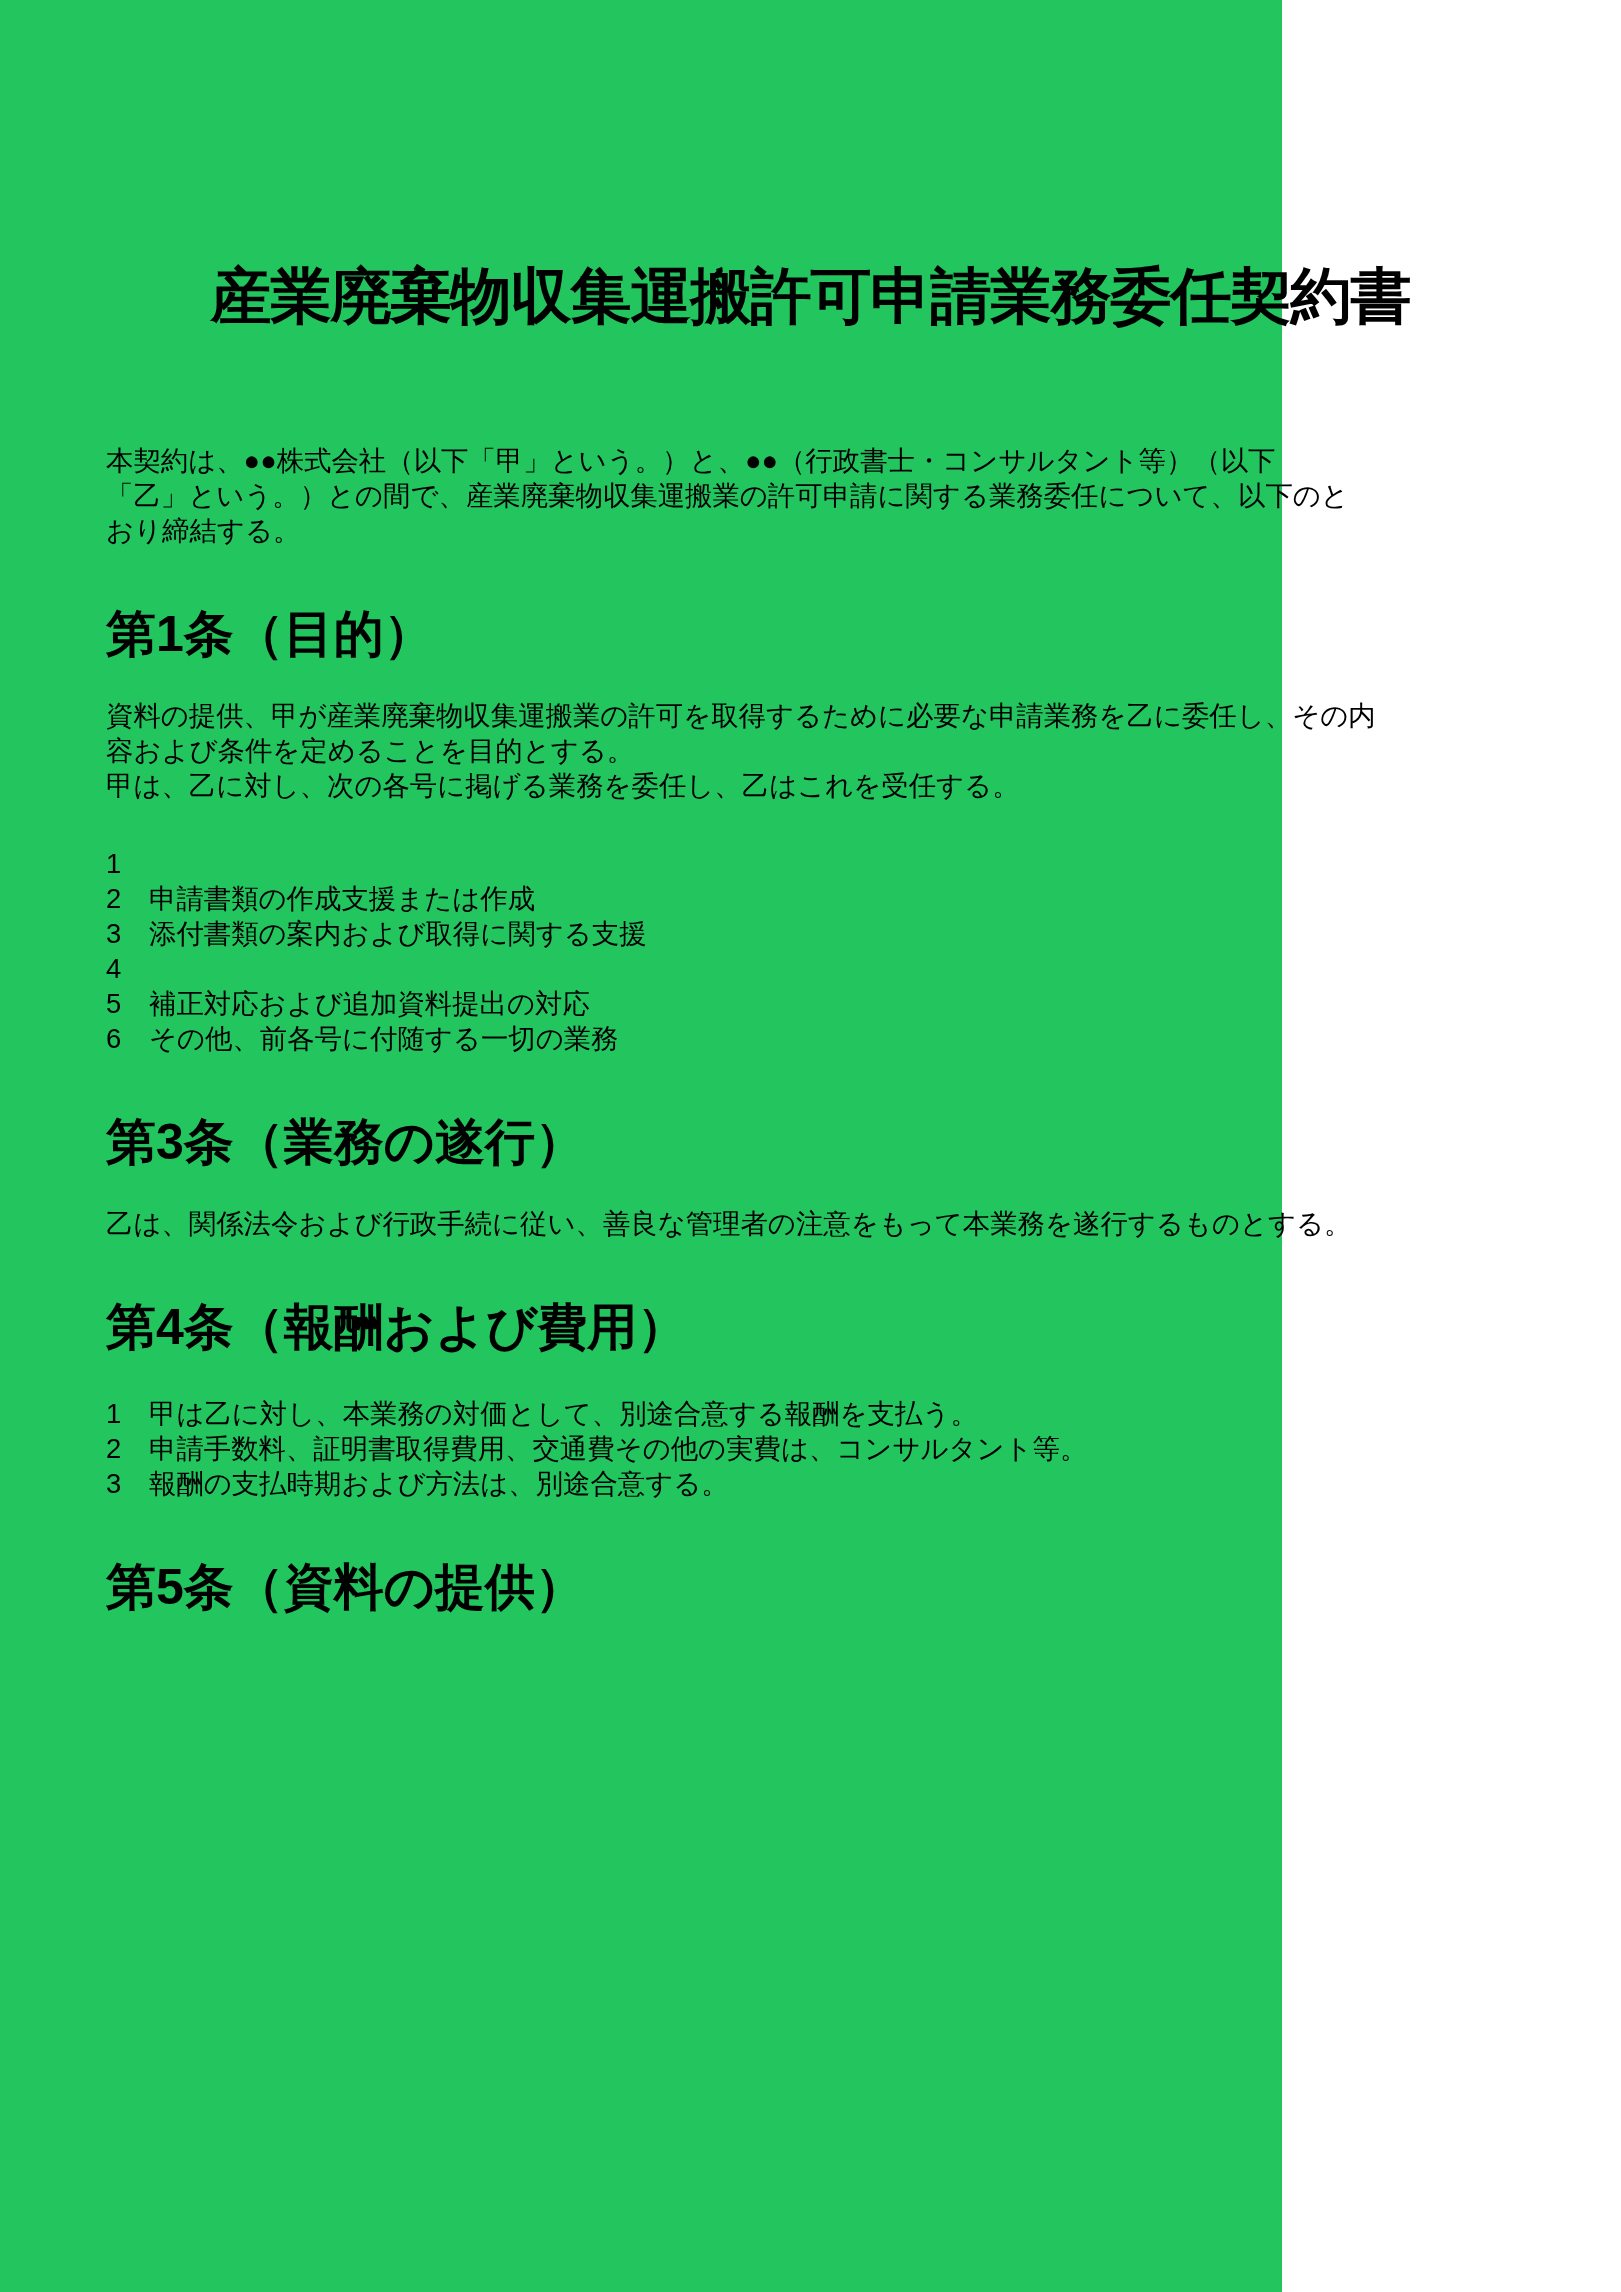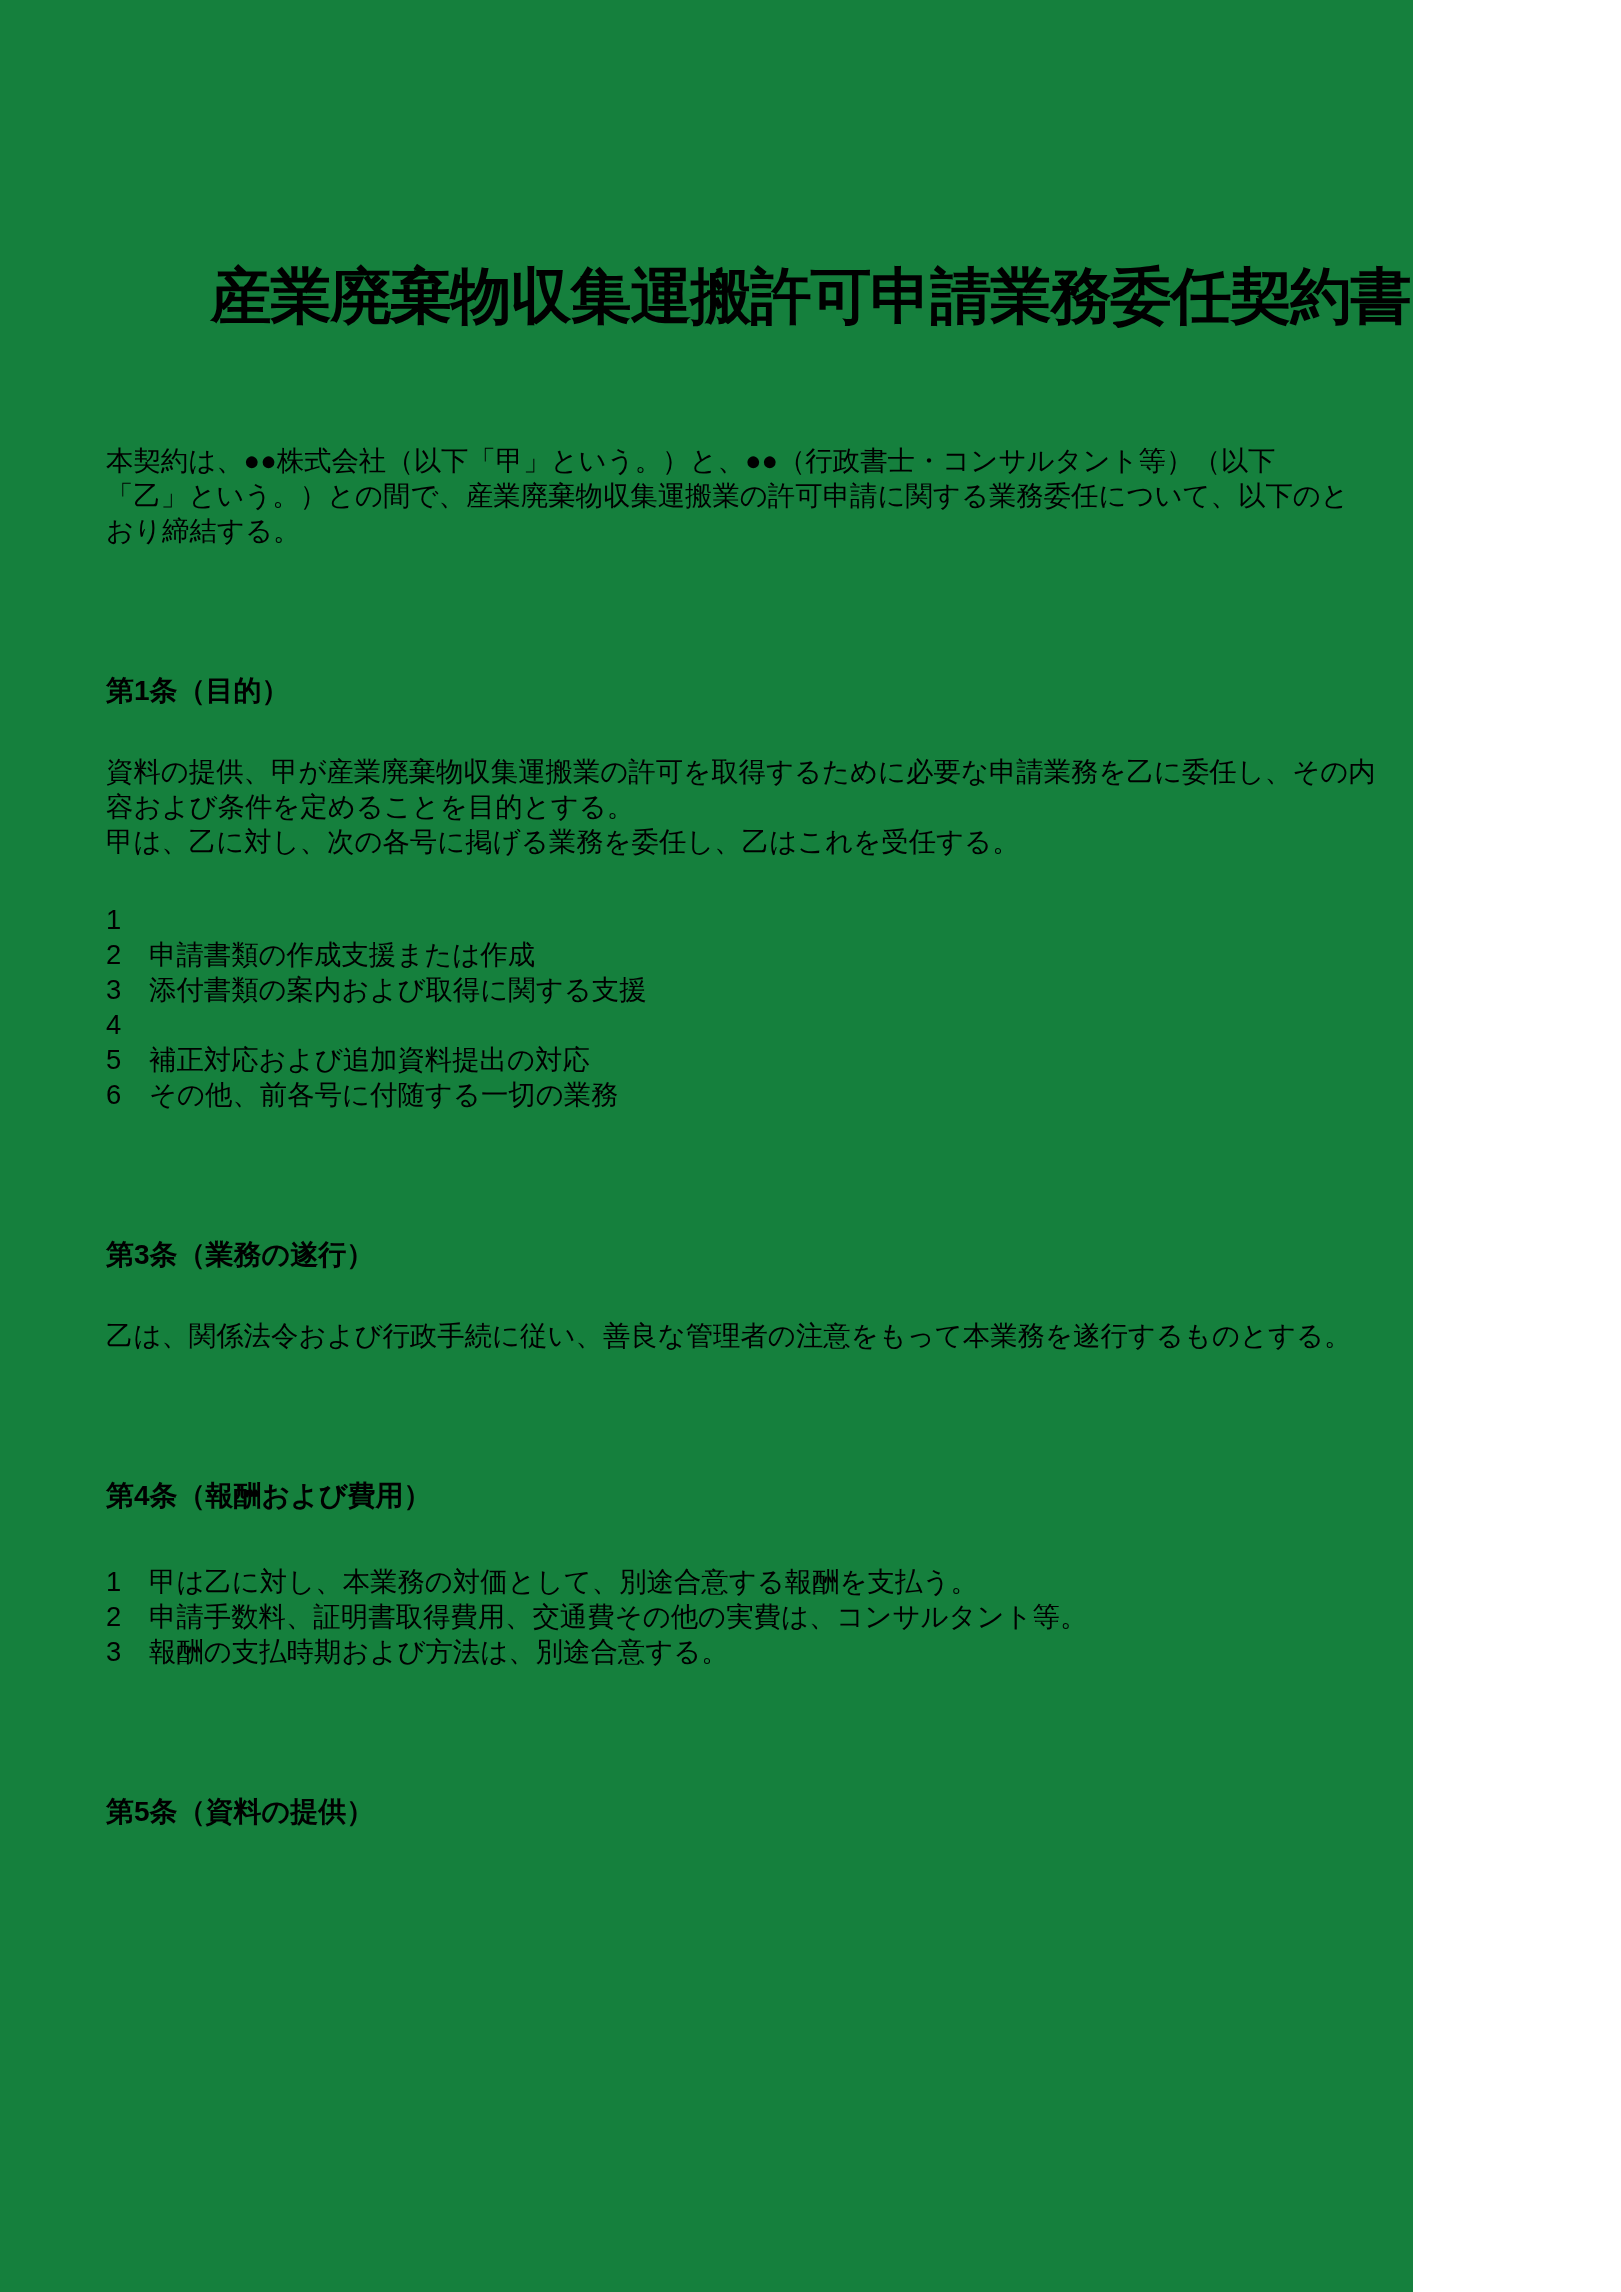--- a/index.html
+++ b/index.html
@@ -8,25 +8,25 @@
     background: #ffffff;
   }
   body {
     width: 1621px;
     height: 2293px;
     overflow: hidden;
     color: #000000;
     font-family: "Liberation Sans", sans-serif;
   }
   .page {
-    width: 1413px;
+    width: 1282px;
     height: 2293px;
     box-sizing: border-box;
     padding-top: 265px;
-    background: #15803d;
+    background: #22c55e;
   }
   h1.doc-title {
     margin: 0;
     width: 1621px;
     text-align: center;
     font-size: 61px;
     line-height: 63px;
     font-weight: bold;
     letter-spacing: -1px;
     white-space: pre;
@@ -39,22 +39,22 @@
     margin: 0;
     font-size: 27.4px;
     line-height: 35px;
     white-space: pre;
     letter-spacing: 0;
   }
   p.intro {
     margin-top: 115px;
   }
   h2.sec-heading {
-    margin: 117px 0 38px 0;
-    font-size: 28px;
+    margin: 61px 0 38px 0;
+    font-size: 50px;
     line-height: 51px;
     font-weight: bold;
     white-space: pre;
   }
   .num-list {
     margin-top: 43px;
     font-size: 27.4px;
     line-height: 35px;
   }
   .num-list .li {

